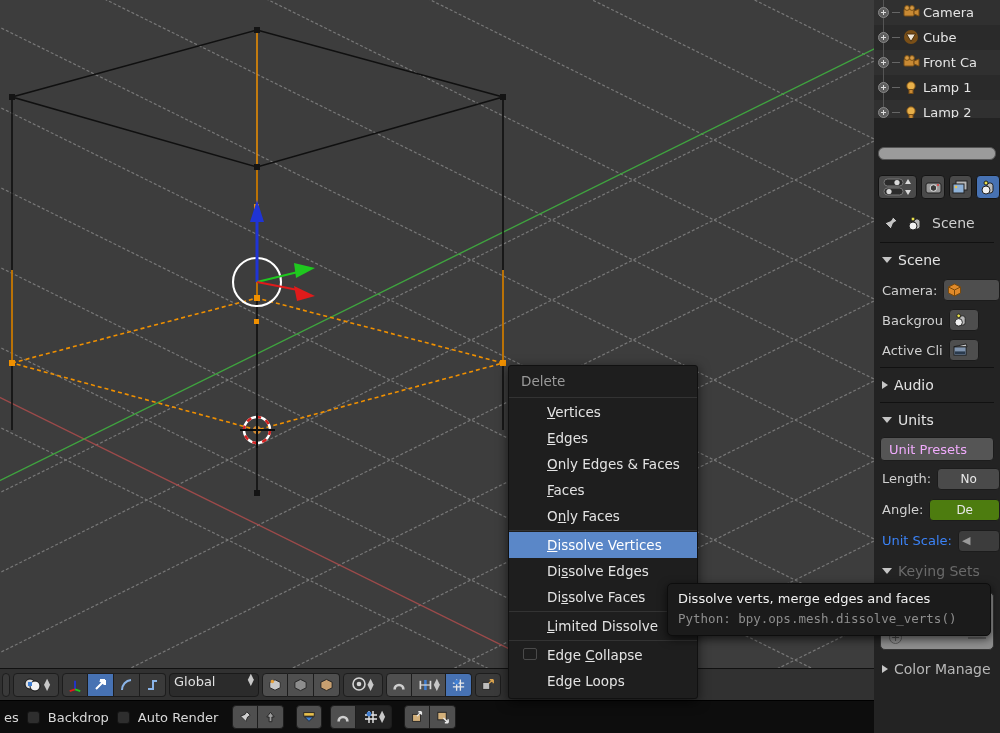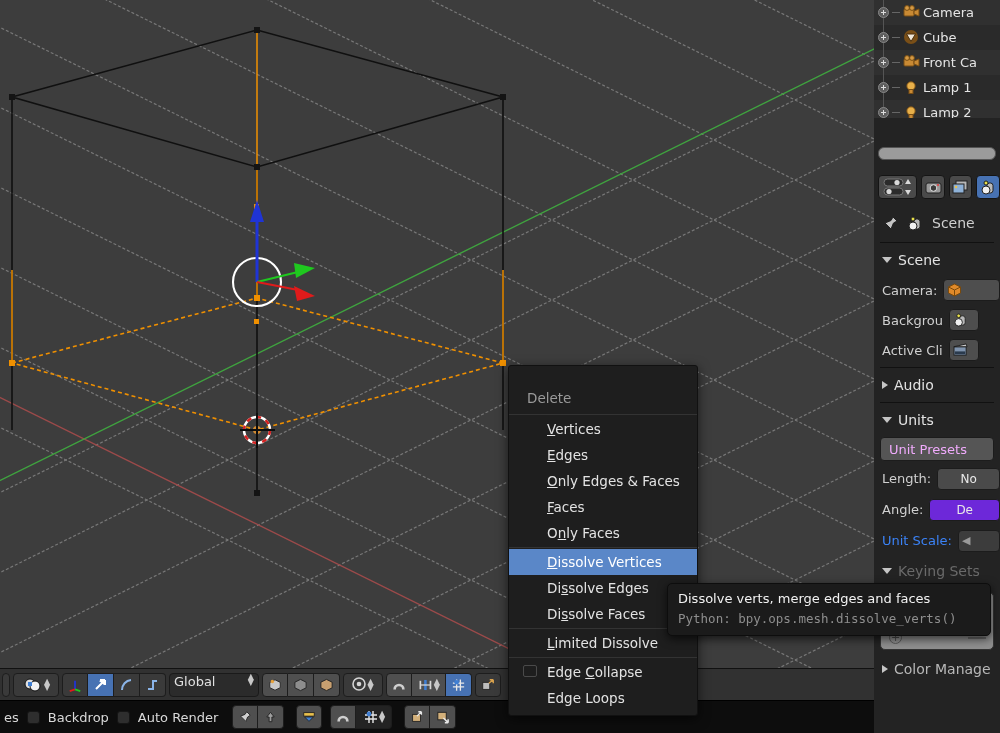--- a/index.html
+++ b/index.html
@@ -85,21 +85,21 @@
   .kl-plus{ position:absolute; left:8px; bottom:5px; width:13px; height:13px;
     border-radius:50%; border:1px solid #5a5a5a; color:#4a4a4a; font-size:11px;
     display:flex; align-items:center; justify-content:center; }
   .kl-bars{ position:absolute; right:7px; bottom:8px; width:18px; }
   .kl-bars div{ height:2px; background:#6a6a6a; margin-bottom:2px; }
 
   
   #menu{ position:absolute; left:508px; top:365px; width:190px;
     background:#1e1e1e; border:1px solid #111; border-radius:3px;
     box-shadow:0 3px 12px rgba(0,0,0,.6); z-index:40; padding-bottom:4px; }
-  #menu .mtitle{ color:#9a9a9a; font-size:13.5px; padding:24px 0 7px 12px;margin-left:6px; }
+  #menu .mtitle{ color:#9a9a9a; font-size:13.5px; padding:7px 0 7px 12px; }
   #menu .mline{ height:1px; background:#333; margin:1px 0; }
   .mitem{ color:#e3e3e3; font-size:13.5px; padding:5px 0 5px 38px; white-space:nowrap; }
   .mitem.sel{ background:#5a87c8; color:#fff; }
   .mitem .u{ text-decoration:underline; }
   .mitem.icon{ position:relative; }
   .mitem.icon .gi{ position:absolute; left:14px; top:6px; width:14px; height:12px;
     border:1px solid #4a4a4a; border-radius:2px; }
 
   
   #tooltip{ position:absolute; left:667px; top:583px; width:324px; height:53px;
@@ -540,21 +540,21 @@
     </div>
 
     <div class="prow" style="height:31px">
       <span class="plabel">Length:</span>
       <div class="pfield" style="background:#4a4a4a;justify-content:center">
         <span>No</span>
       </div>
     </div>
     <div class="prow" style="height:31px">
       <span class="plabel">Angle:</span>
-      <div class="pfield" style="background:#6d28d9;justify-content:center">
+      <div class="pfield" style="background:#4d7c0f;justify-content:center">
         <span>De</span>
       </div>
     </div>
     <div class="prow" style="height:31px">
       <span class="plabel" style="color:#3b82f6">Unit Scale:</span>
       <div class="pfield" style="background:#3c3c3c">
         <span style="color:#9a9a9a;font-size:11px">◀</span>
         <span></span>
       </div>
     </div>

